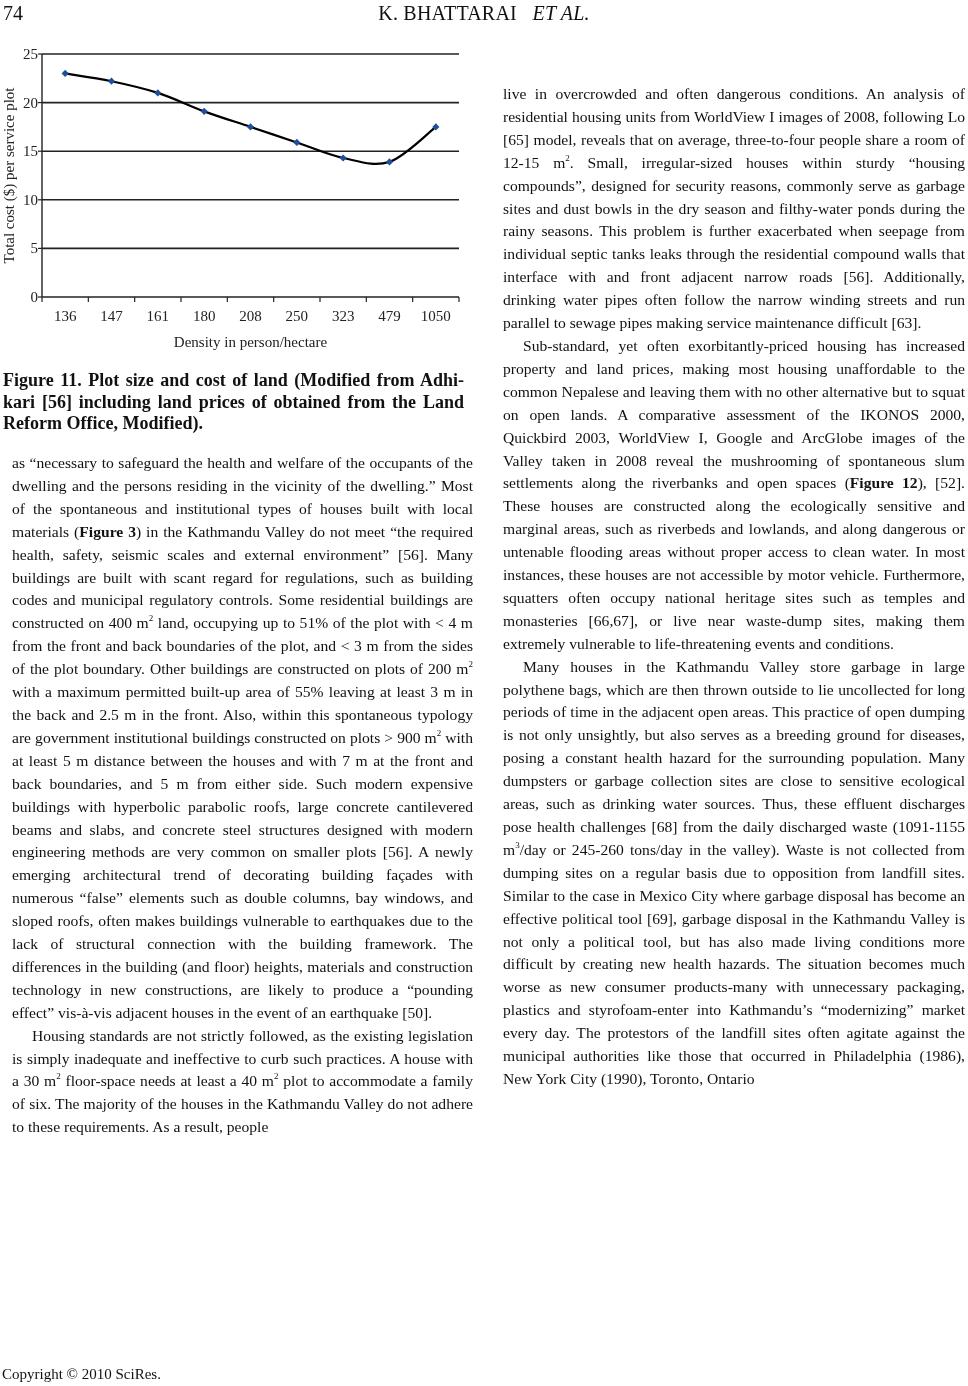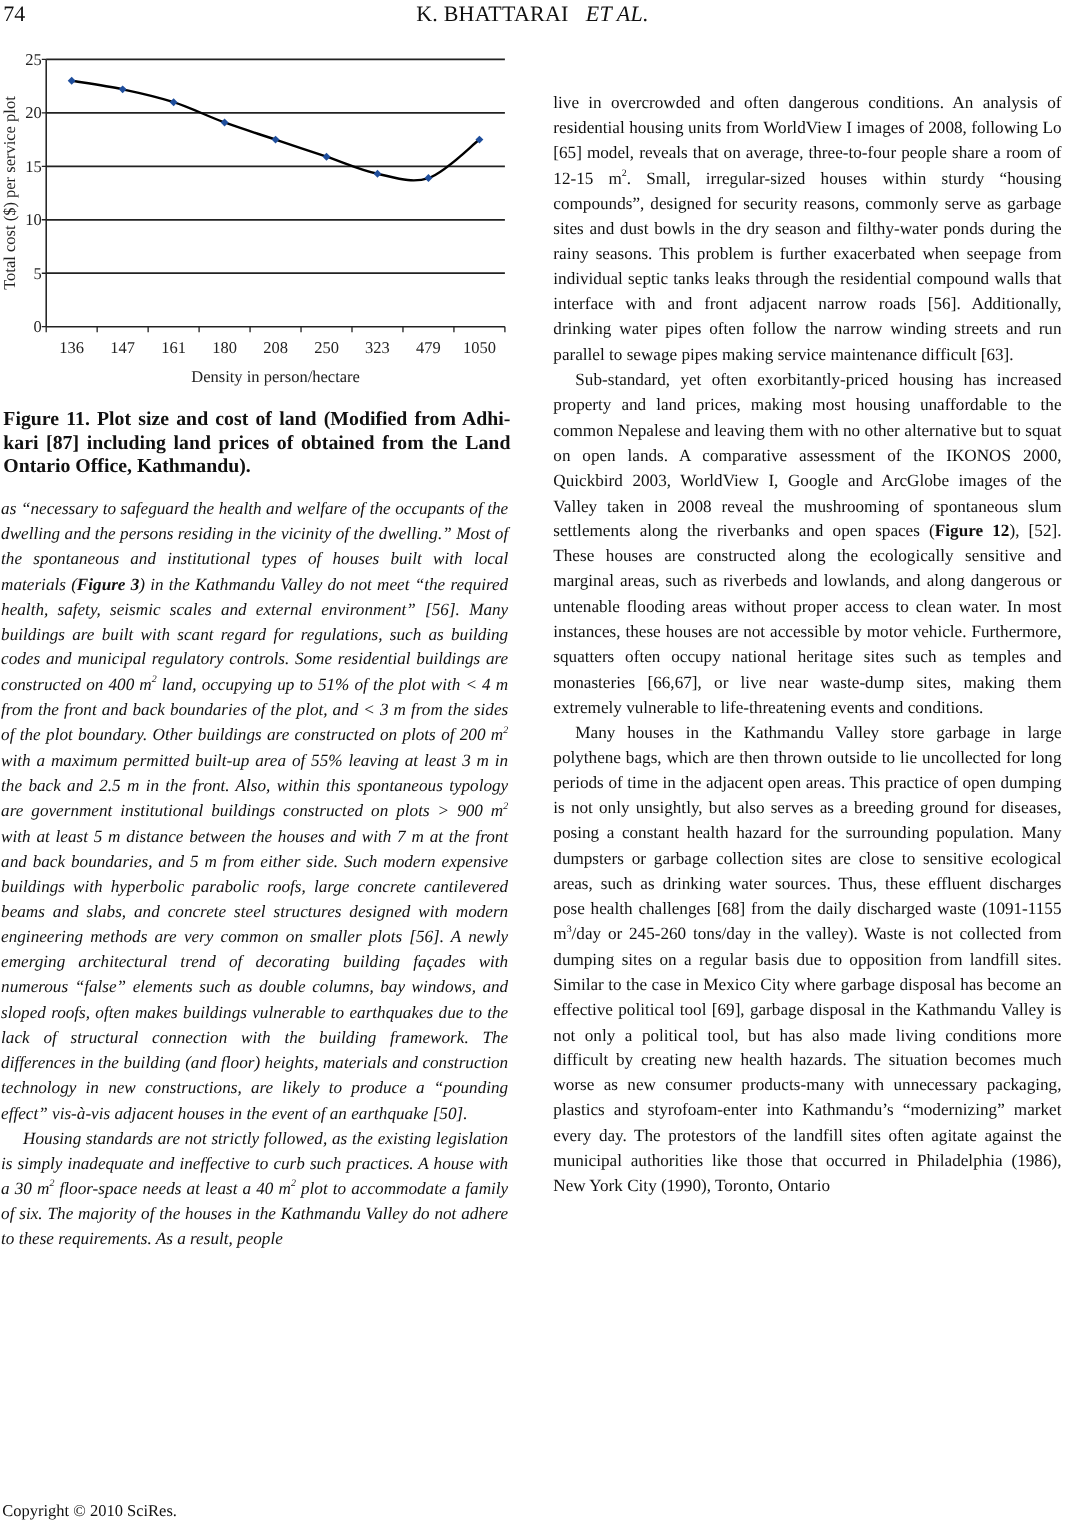--- a/index.html
+++ b/index.html
@@ -7,21 +7,21 @@
          font-family:"Liberation Serif", serif; color:#111; }
   .running-head { position:absolute; top:2px; left:0; width:968px; height:22px; font-size:20px; }
   .page-num { position:absolute; left:3px; top:0; }
   .authors { position:absolute; left:0; width:968px; top:0; text-align:center; letter-spacing:0.2px; }
   .authors i { font-style:italic; }
   .col { position:absolute; top:0; width:461px; font-size:15.6px; line-height:22.9px; text-align:justify; }
   .col p { margin:0; }
   .col p.indent { text-indent:20px; }
   .figure { position:absolute; left:0; top:40px; width:468px; height:318px; }
   .caption { position:absolute; left:3px; top:370px; width:461px; font-size:18px; line-height:21.6px; font-weight:bold; text-align:justify; }
-  .left-body { position:absolute; left:1px; top:452px; width:461px;font-style:italic; }
+  .left-body { position:absolute; left:12px; top:452px; width:461px; }
   .right-body { position:absolute; left:503px; top:55px; width:462px;margin-top:28px; }
   sup { font-size:9px; line-height:0; vertical-align:7px; }
   .footer { position:absolute; top:1366px; left:0; width:968px; font-size:15px; }
   .copyright { position:absolute; left:2px; top:0; }
   .journal { position:absolute; right:4px; top:0; font-weight:bold; font-style:italic;margin-top:24px; }
   svg text { font-family:"Liberation Serif", serif; }
 </style>
 </head>
 <body>
 
@@ -82,22 +82,22 @@
       <path d="M250.5,83.30000000000001 L254.1,86.9 L250.5,90.5 L246.9,86.9 Z" fill="#1f4e9c"></path>
       <path d="M296.83333333333337,98.852 L300.4333333333334,102.452 L296.83333333333337,106.05199999999999 L293.23333333333335,102.452 Z" fill="#1f4e9c"></path>
       <path d="M343.1666666666667,114.404 L346.7666666666667,118.00399999999999 L343.1666666666667,121.60399999999998 L339.56666666666666,118.00399999999999 Z" fill="#1f4e9c"></path>
       <path d="M389.5,118.292 L393.1,121.892 L389.5,125.49199999999999 L385.9,121.892 Z" fill="#1f4e9c"></path>
       <path d="M435.83333333333337,83.30000000000001 L439.4333333333334,86.9 L435.83333333333337,90.5 L432.23333333333335,86.9 Z" fill="#1f4e9c"></path>
     </svg>
 </div>
 
 <div class="caption">
   <div style="text-align:justify;text-align-last:justify;">Figure 11. Plot size and cost of land (Modified from Adhi-</div>
-  <div style="text-align:justify;text-align-last:justify;">kari [87] including land prices of obtained from the Land</div>
-  <div>Ontario Office, Kathmandu).</div>
+  <div style="text-align:justify;text-align-last:justify;">kari [56] including land prices of obtained from the Land</div>
+  <div>Reform Office, Modified).</div>
 </div>
 
 <div class="col left-body" id="left-col">
     <p>as “necessary to safeguard the health and welfare of the occupants of the dwelling and the persons residing in the vicinity of the dwelling.” Most of the spontaneous and institutional types of houses built with local materials (<b>Figure 3</b>) in the Kathmandu Valley do not meet “the required health, safety, seismic scales and external environment” [56]. Many buildings are built with scant regard for regulations, such as building codes and municipal regulatory controls. Some residential buildings are constructed on 400 m<sup>2</sup> land, occupying up to 51% of the plot with &lt; 4 m from the front and back boundaries of the plot, and &lt; 3 m from the sides of the plot boundary. Other buildings are constructed on plots of 200 m<sup>2</sup> with a maximum permitted built-up area of 55% leaving at least 3 m in the back and 2.5 m in the front. Also, within this spontaneous typology are government institutional buildings constructed on plots &gt; 900 m<sup>2</sup> with at least 5 m distance between the houses and with 7 m at the front and back boundaries, and 5 m from either side. Such modern expensive buildings with hyperbolic parabolic roofs, large concrete cantilevered beams and slabs, and concrete steel structures designed with modern engineering methods are very common on smaller plots [56]. A newly emerging architectural trend of decorating building façades with numerous “false” elements such as double columns, bay windows, and sloped roofs, often makes buildings vulnerable to earthquakes due to the lack of structural connection with the building framework. The differences in the building (and floor) heights, materials and construction technology in new constructions, are likely to produce a “pounding effect” vis-à-vis adjacent houses in the event of an earthquake [50].</p>
     <p class="indent">Housing standards are not strictly followed, as the existing legislation is simply inadequate and ineffective to curb such practices. A house with a 30 m<sup>2</sup> floor-space needs at least a 40 m<sup>2</sup> plot to accommodate a family of six. The majority of the houses in the Kathmandu Valley do not adhere to these requirements. As a result, people</p>
   </div>
 <div class="col right-body" id="right-col">
     <p>live in overcrowded and often dangerous conditions. An analysis of residential housing units from WorldView I images of 2008, following Lo [65] model, reveals that on average, three-to-four people share a room of 12-15 m<sup>2</sup>. Small, irregular-sized houses within sturdy “housing compounds”, designed for security reasons, commonly serve as garbage sites and dust bowls in the dry season and filthy-water ponds during the rainy seasons. This problem is further exacerbated when seepage from individual septic tanks leaks through the residential compound walls that interface with and front adjacent narrow roads [56]. Additionally, drinking water pipes often follow the narrow winding streets and run parallel to sewage pipes making service maintenance difficult [63].</p>
     <p class="indent">Sub-standard, yet often exorbitantly-priced housing has increased property and land prices, making most housing unaffordable to the common Nepalese and leaving them with no other alternative but to squat on open lands. A comparative assessment of the IKONOS 2000, Quickbird 2003, WorldView I, Google and ArcGlobe images of the Valley taken in 2008 reveal the mushrooming of spontaneous slum settlements along the riverbanks and open spaces (<b>Figure 12</b>), [52]. These houses are constructed along the ecologically sensitive and marginal areas, such as riverbeds and lowlands, and along dangerous or untenable flooding areas without proper access to clean water. In most instances, these houses are not accessible by motor vehicle. Furthermore, squatters often occupy national heritage sites such as temples and monasteries [66,67], or live near waste-dump sites, making them extremely vulnerable to life-threatening events and conditions.</p>
     <p class="indent">Many houses in the Kathmandu Valley store garbage in large polythene bags, which are then thrown outside to lie uncollected for long periods of time in the adjacent open areas. This practice of open dumping is not only unsightly, but also serves as a breeding ground for diseases, posing a constant health hazard for the surrounding population. Many dumpsters or garbage collection sites are close to sensitive ecological areas, such as drinking water sources. Thus, these effluent discharges pose health challenges [68] from the daily discharged waste (1091-1155 m<sup>3</sup>/day or 245-260 tons/day in the valley). Waste is not collected from dumping sites on a regular basis due to opposition from landfill sites. Similar to the case in Mexico City where garbage disposal has become an effective political tool [69], garbage disposal in the Kathmandu Valley is not only a political tool, but has also made living conditions more difficult by creating new health hazards. The situation becomes much worse as new consumer products-many with unnecessary packaging, plastics and styrofoam-enter into Kathmandu’s “modernizing” market every day. The protestors of the landfill sites often agitate against the municipal authorities like those that occurred in Philadelphia (1986), New York City (1990), Toronto, Ontario</p>

